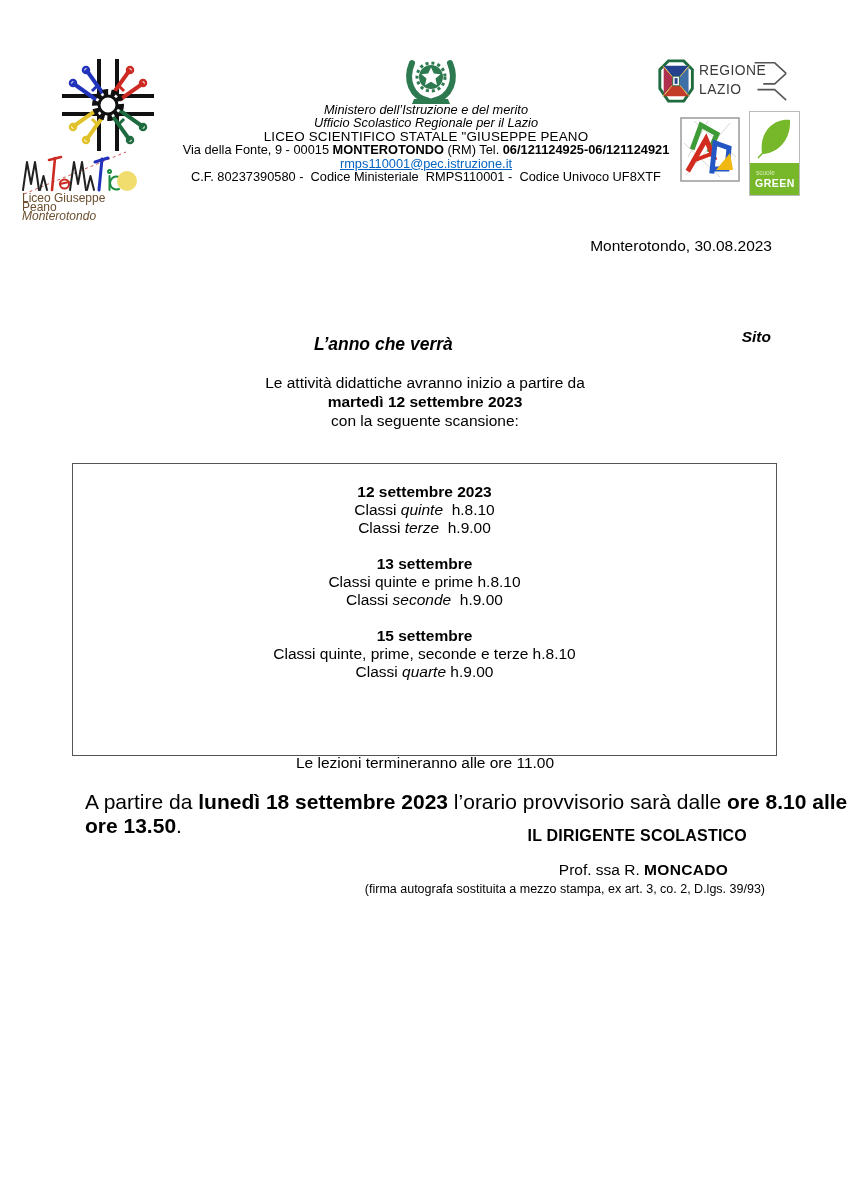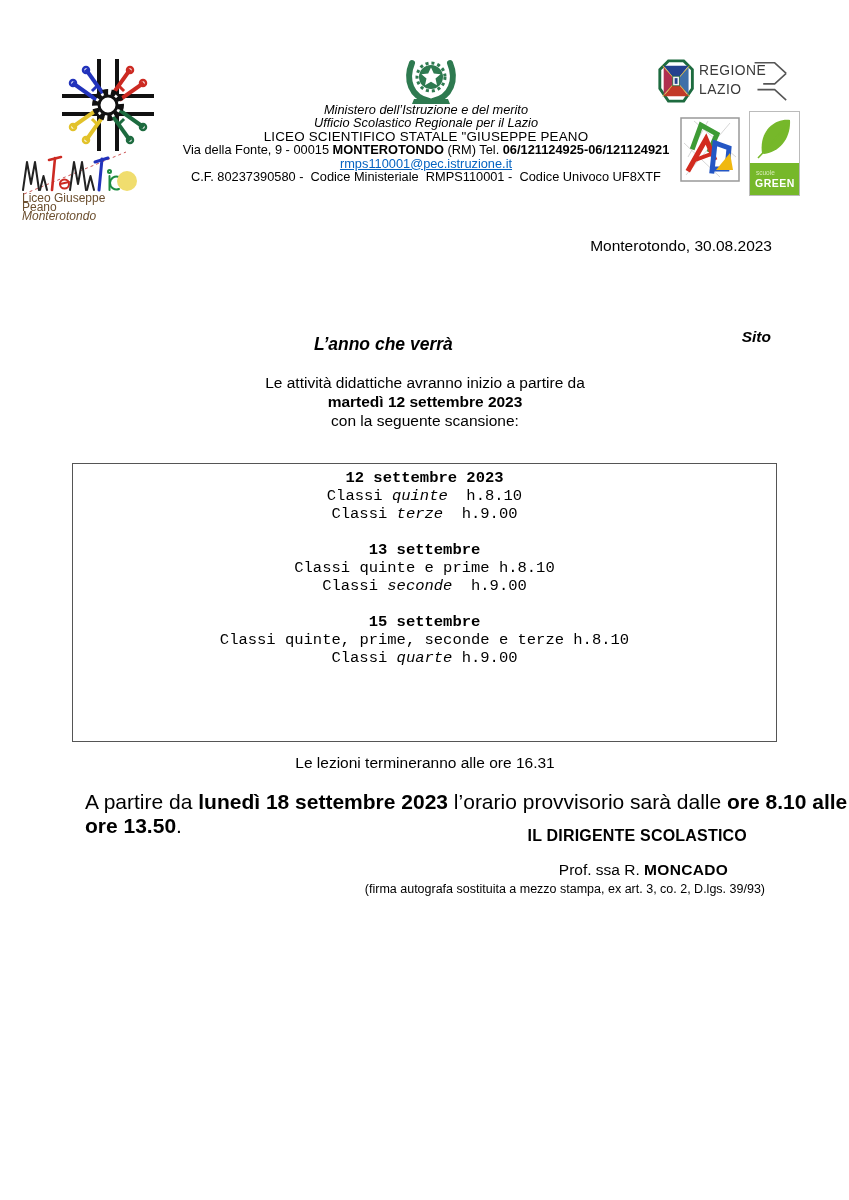--- a/index.html
+++ b/index.html
@@ -14,21 +14,21 @@
   .header-text .school{font-size:13.4px;letter-spacing:.2px;}
   .lnk{color:var(--link,#0563c1);text-decoration:underline;cursor:pointer;}
   .pre{white-space:pre-wrap;}
   
   .date-line{top:237px;left:0;width:772px;text-align:right;font-size:15.5px;}
   .sito{top:292px;left:0;width:771px;text-align:right;font-size:15.5px;font-weight:bold;font-style:italic;margin-top:36px;}
   .doc-title{top:334px;left:314px;font-size:17.5px;font-weight:bold;font-style:italic;}
   .intro{top:373px;left:72px;width:706px;text-align:center;font-size:15.5px;line-height:19px;}
   .schedule-box{
     top:463px;left:72px;width:703px;height:272px;border:1px solid #555;
-    text-align:center;font-size:15.5px;line-height:18px;padding-top:5px;box-sizing:content-box;font-family:Liberation Mono, monospace;
+    text-align:center;font-size:15.5px;line-height:18px;padding-top:19px;box-sizing:content-box;
   }
   .day{margin-bottom:18px;}
   .day-title{font-weight:bold;}
   .em{font-style:italic;}
   .lessons-end{top:754px;left:72px;width:706px;text-align:center;font-size:15.5px;}
   .from-line{top:790px;left:85px;font-size:21px;}
   .sig-role{top:827px;left:0;width:747px;text-align:right;font-size:16px;font-weight:bold;letter-spacing:.2px;}
   .sig-name{top:861px;left:0;width:728px;text-align:right;font-size:15.5px;}
   .sig-name b{letter-spacing:.3px;}
   .sig-note{top:882px;left:0;width:765px;text-align:right;font-size:12.5px;}
@@ -208,21 +208,21 @@
       <div><span class="pre">Classi quinte e prime h.8.10</span><span class="em pre"></span><span class="pre"></span></div>
       <div><span class="pre">Classi </span><span class="em pre">seconde</span><span class="pre">  h.9.00</span></div>
     </div>
     <div class="day">
       <div class="day-title">15 settembre</div>
       <div><span class="pre">Classi quinte, prime, seconde e terze h.8.10</span><span class="em pre"></span><span class="pre"></span></div>
       <div><span class="pre">Classi </span><span class="em pre">quarte</span><span class="pre"> h.9.00</span></div>
     </div>
   </div>
 
-  <div class="abs lessons-end">Le lezioni termineranno alle ore 16.31</div>
+  <div class="abs lessons-end">Le lezioni termineranno alle ore 11.00</div>
 
   <div class="abs from-line"><span class="pre">A partire da </span><b class="pre">lunedì 18 settembre 2023</b><span class="pre"> l’orario provvisorio sarà dalle </span><b class="pre">ore 8.10 alle ore 13.50</b><span class="pre">.</span></div>
 
   <div class="abs sig-role">IL DIRIGENTE SCOLASTICO</div>
 
   <div class="abs sig-name"><span class="pre">Prof. ssa R. </span><b class="pre">MONCADO</b></div>
 
   <div class="abs sig-note">(firma autografa sostituita a mezzo stampa, ex art. 3, co. 2, D.lgs. 39/93)</div>
 
 </div>

